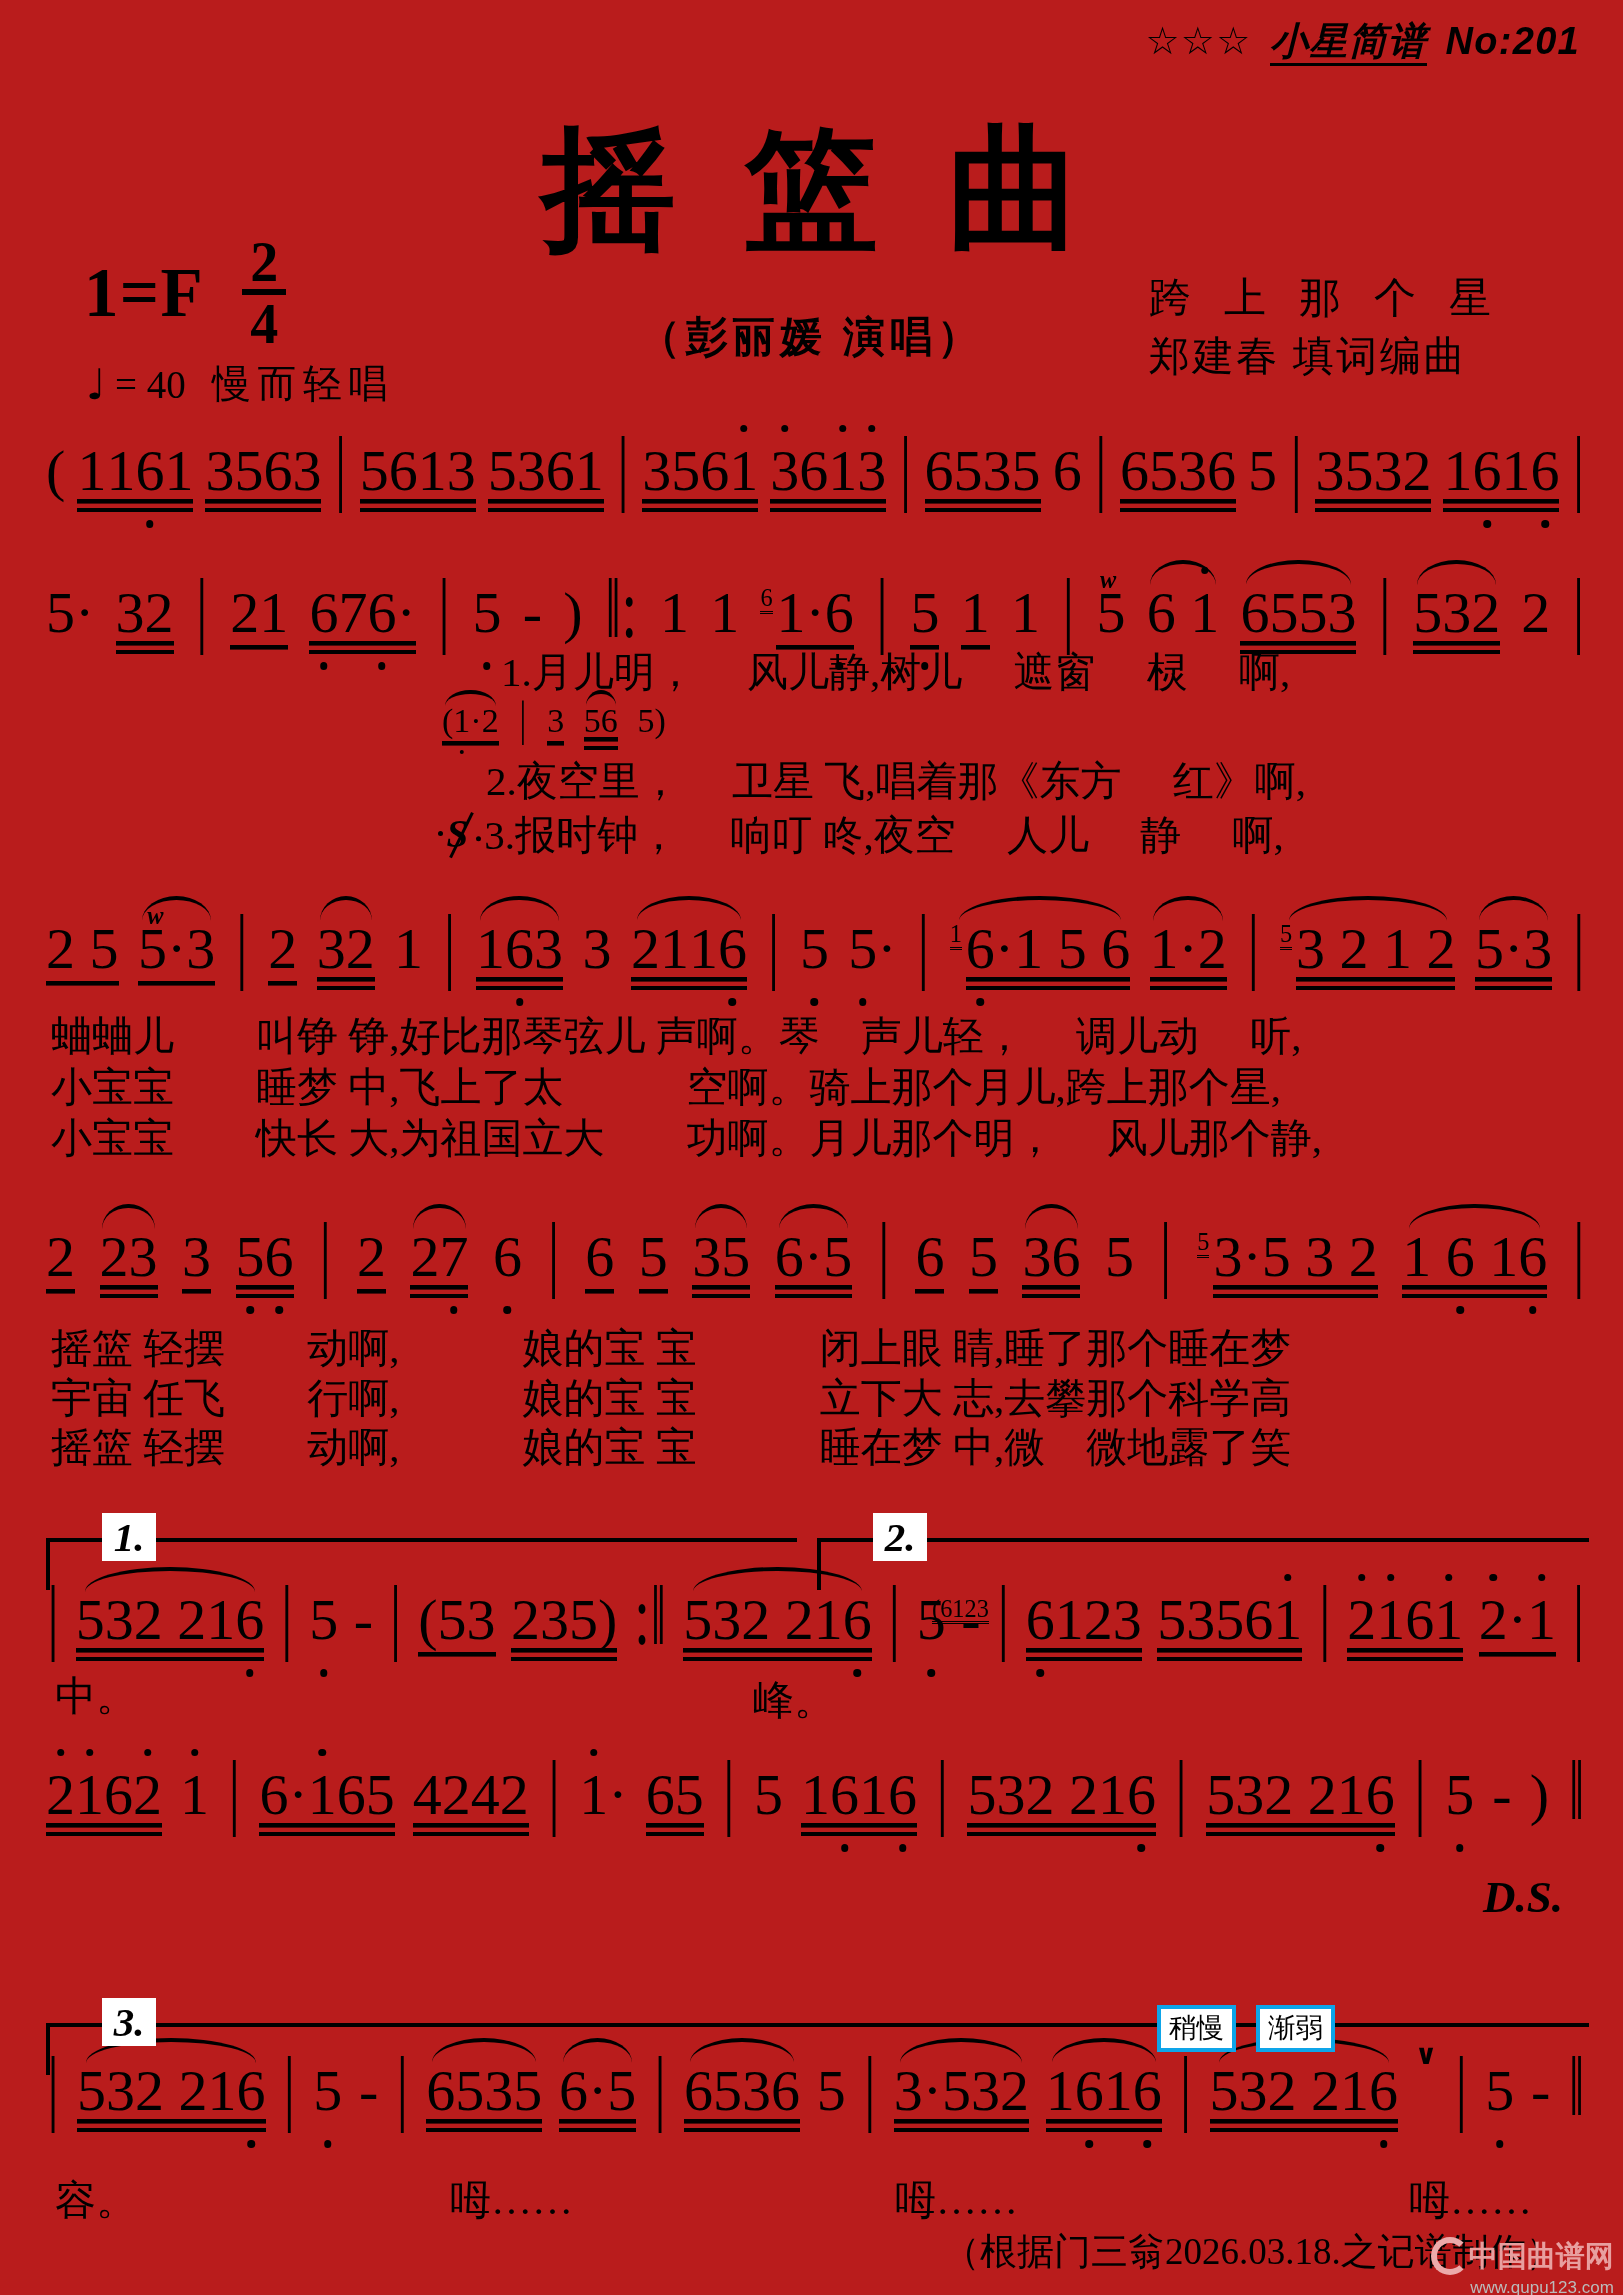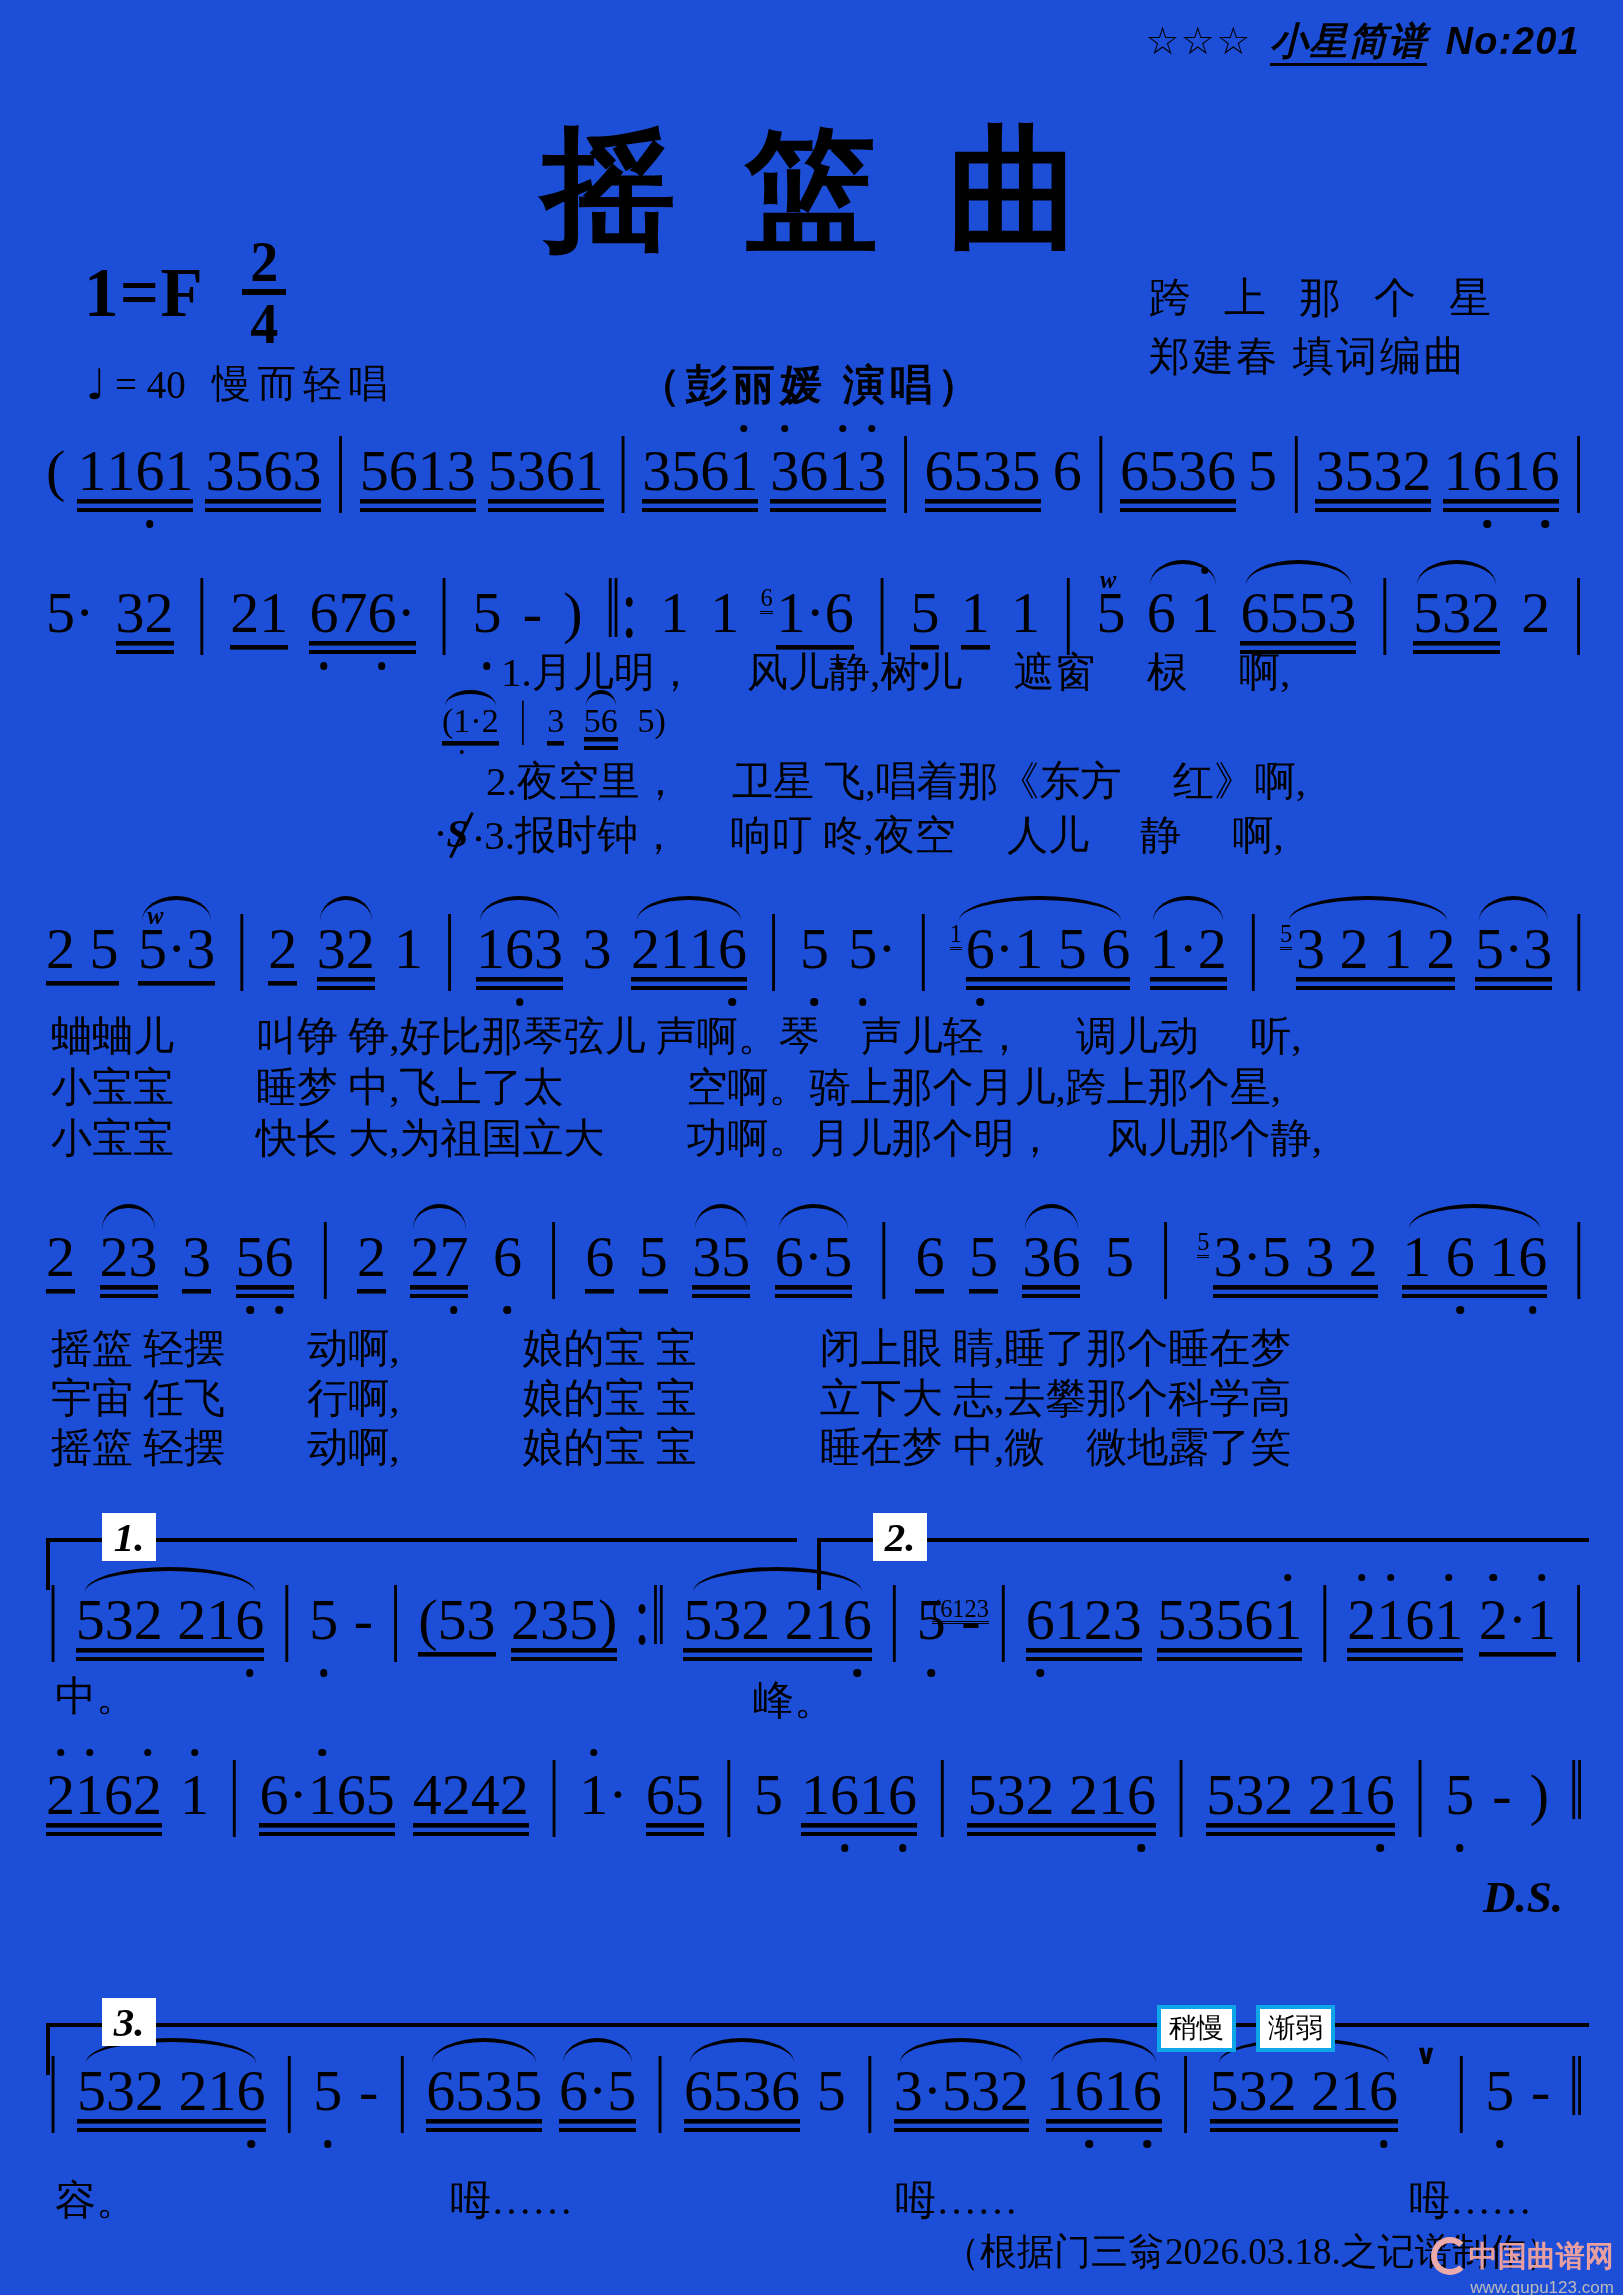--- a/index.html
+++ b/index.html
@@ -1,28 +1,28 @@
 <!DOCTYPE html>
 <html style="font-size:10.5px"><head>
 <meta charset="utf-8">
 <style>
   html,body{margin:0;padding:0;background:#888;}
-  #page{position:relative;width:1623px;height:2295px;background:#1d4ed8;overflow:hidden;
+  #page{position:relative;width:1623px;height:2295px;background:#b91c1c;overflow:hidden;
         font-family:"Liberation Serif","DejaVu Serif",serif;color:#000;}
 
   
   .hdr{position:absolute;top:15.7px;right:43px;font-style:italic;font-weight:bold;
        font-size:38px;font-family:"Liberation Sans","DejaVu Sans",sans-serif;letter-spacing:1.3px;}
   .hdr .series{border-bottom:3.9px solid #000;padding-bottom:1.3px;margin:0 6.5px;}
 
   
   .title{position:absolute;top:123px;left:0;width:100%;text-align:center;
          font-weight:900;font-size:134px;letter-spacing:69px;text-indent:69px;line-height:1;}
   .perf{position:absolute;top:309px;left:0;width:100%;text-align:center;
-        font-weight:bold;font-size:42px;letter-spacing:5.2px;margin-top:48px;}
+        font-weight:bold;font-size:42px;letter-spacing:5.2px;}
   .keyblock{position:absolute;top:236px;left:84px;display:flex;align-items:center;gap:19px;}
   .keysig{font-weight:bold;font-size:69px;letter-spacing:1.3px;line-height:1;}
   .meter{display:inline-flex;flex-direction:column;align-items:center;margin-left:19.6px;
          font-weight:bold;font-size:56px;line-height:0.95;}
   .meter .den{border-top:6.5px solid #000;padding:2.6px 7.9px 0;}
   .meter .num{padding:0 7.9px;}
   .tempo{position:absolute;top:357px;left:86px;display:flex;align-items:center;gap:9.2px;font-size:39px;}
   .tempo .note{font-family:"DejaVu Sans",sans-serif;font-size:42px;}
   .tempo .ttext{letter-spacing:6.5px;margin-left:17px;}
   .origin{position:absolute;top:270px;left:1149px;font-size:42px;letter-spacing:33px;}

